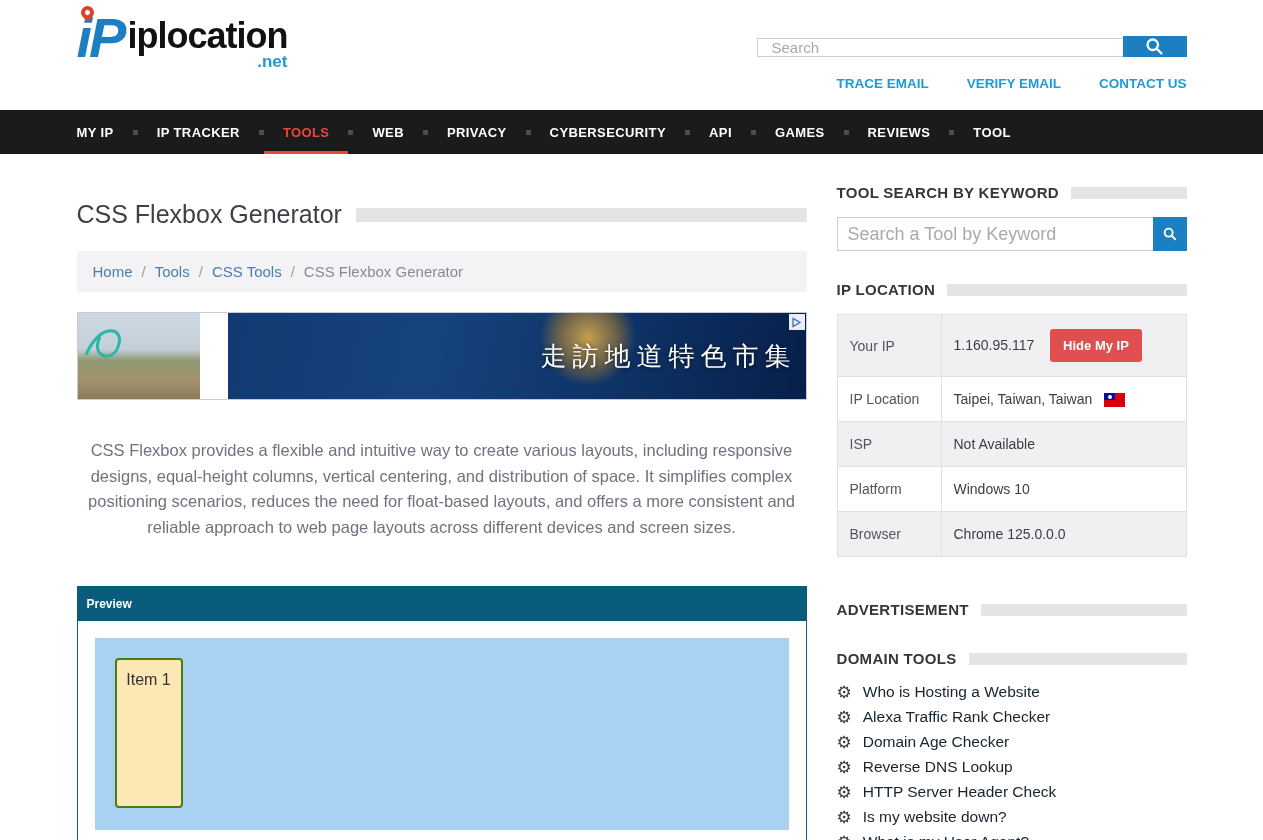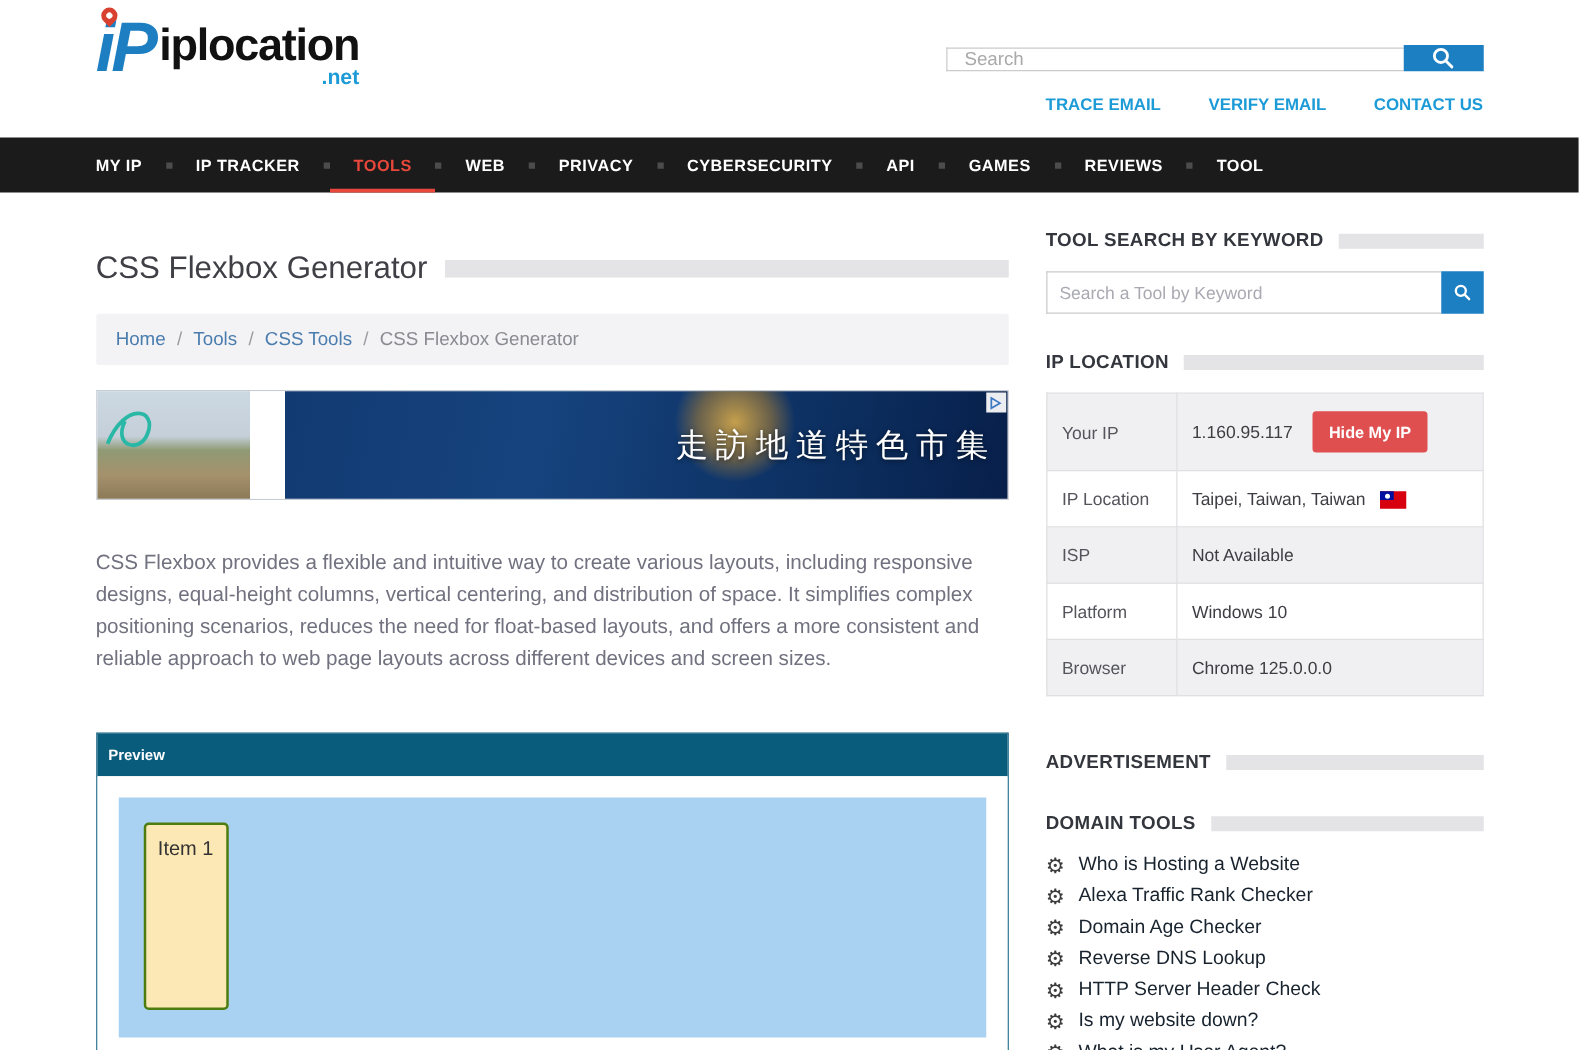--- a/index.html
+++ b/index.html
@@ -67,35 +67,35 @@
   .ad-main { flex: 1; position: relative; overflow: hidden;
     background: linear-gradient(100deg, #123a72 0%, #16437e 35%, #0c2f60 75%, #081f4a 100%); }
   .ad-main::before { content: ''; position: absolute; left: 52%; top: -16px; width: 120px; height: 90px;
     background: radial-gradient(circle at 50% 45%, rgba(206,164,74,.95) 0%, rgba(176,130,50,.55) 38%, rgba(0,0,0,0) 62%); }
   .ad-text { position: absolute; right: 9px; top: 50%; transform: translateY(-50%);
     color: #fff; font-size: 26px; letter-spacing: 6px; font-weight: 500;
     text-shadow: 0 1px 4px rgba(0,0,0,.6); white-space: nowrap; }
   .ad-choice { position: absolute; top: 1px; right: 1px; width: 16px; height: 16px;
     background: rgba(255,255,255,.92); display: flex; align-items: center; justify-content: center; }
 
-  .description { margin-top: 38px; font-size: 16.5px; line-height: 1.55; color: #71717f; }
+  .description { margin-top: 38px; font-size: 16.5px; line-height: 1.55; color: #71717f; text-align: center; }
 
   .preview-box { margin-top: 46px; border: 1px solid #0a5c7d; }
   .preview-header { background: #0a5c7d; color: #fff; font-size: 12px; font-weight: 700;
     padding: 10px 9px; }
   .preview-body { padding: 17px; background: #fff; }
   .flex-container { background: #a9d2f2; min-height: 192px; display: flex;
     align-items: flex-start; padding: 20px; }
   .flex-item { width: 68px; height: 150px; background: #fce8b4; border: 2px solid #4d7c0f;
     border-radius: 4px; text-align: center; padding-top: 11px; font-size: 16px; color: #333; }
 
   
   .tool-search { display: flex; margin-top: 16px; height: 34px; }
   .tool-search input { flex: 1; border: 1px solid #ccc; border-right: none; padding: 4px 10px;
-    font-size: 14px; color: #666; outline: none; font-family: "Liberation Sans", sans-serif; }
+    font-size: 18px; color: #666; outline: none; font-family: "Liberation Sans", sans-serif; }
   .tool-search input::placeholder { color: #a9a9b2; }
   .tool-search .search-btn { width: 34px; height: 34px; }
 
   .mt30 { margin-top: 30px; } .mt44 { margin-top: 44px; } .mt32 { margin-top: 32px; }
 
   .ip-table { width: 100%; border-collapse: collapse; margin-top: 16px; font-size: 14px; }
   .ip-table td { border: 1px solid #e0e0e2; padding: 14px 12px; color: #3d3d44; }
   .ip-table td.lbl { width: 104px; color: #54545c; }
   .ip-table tr:nth-child(odd) { background: #f0f0f2; }
   .ip-table tr:nth-child(even) { background: #fff; }

